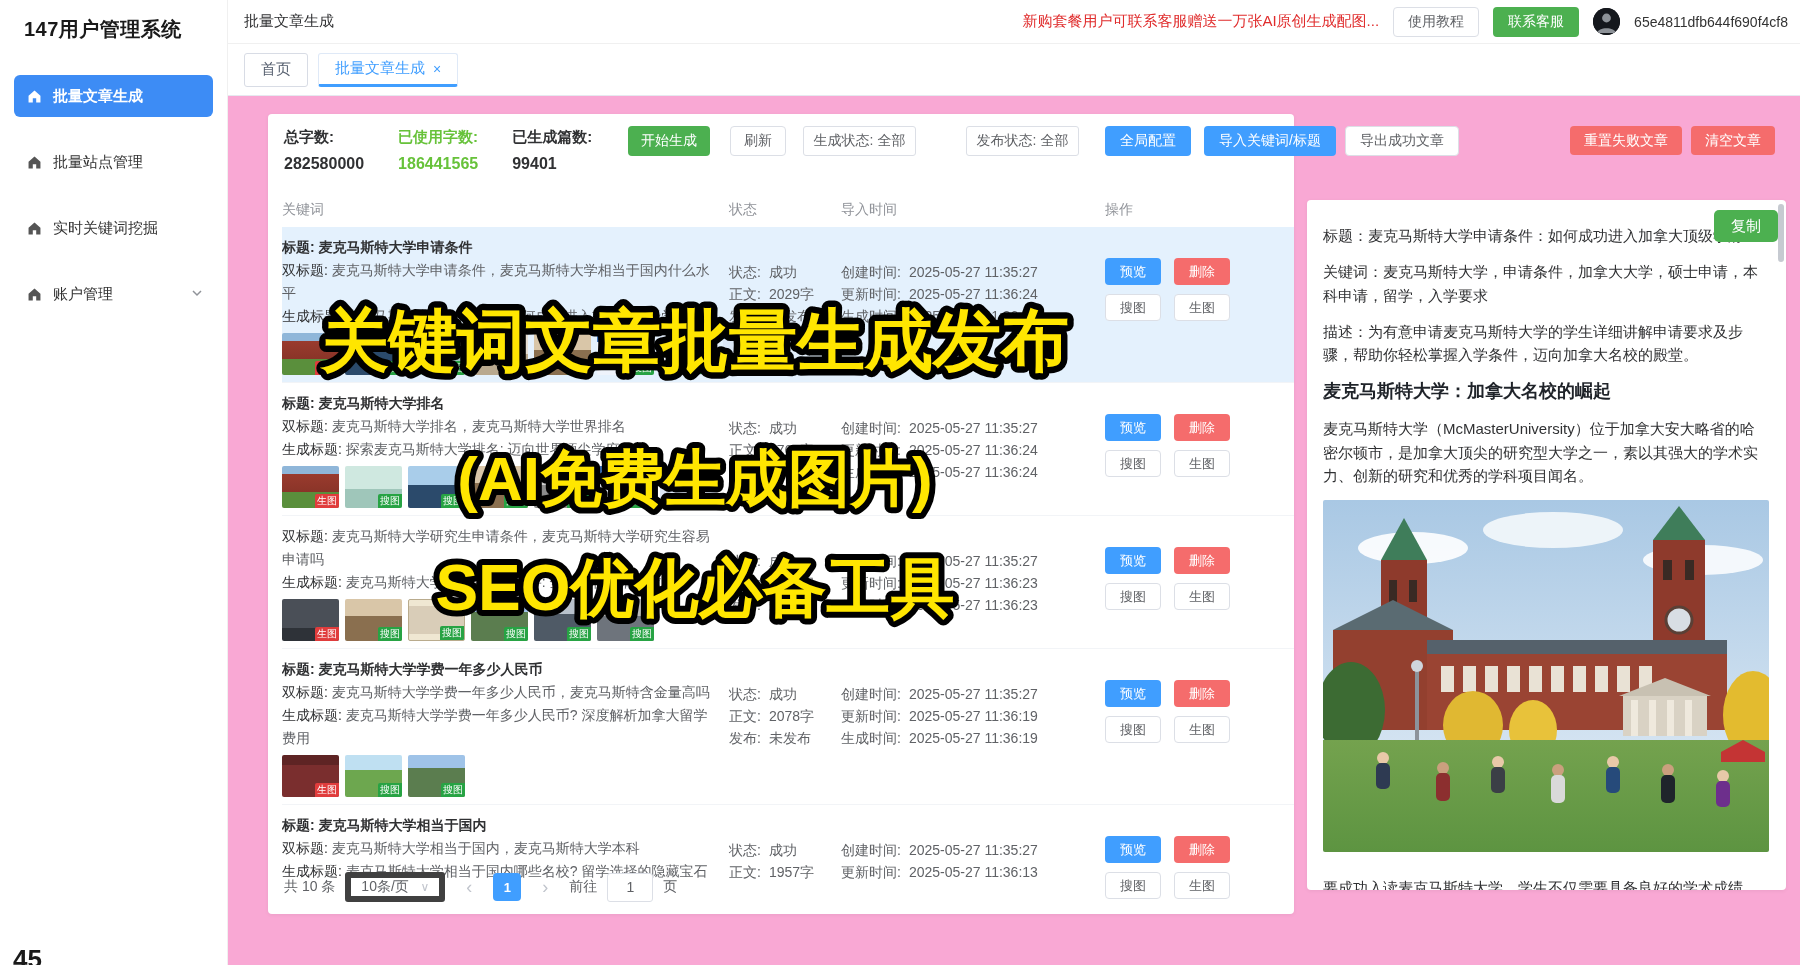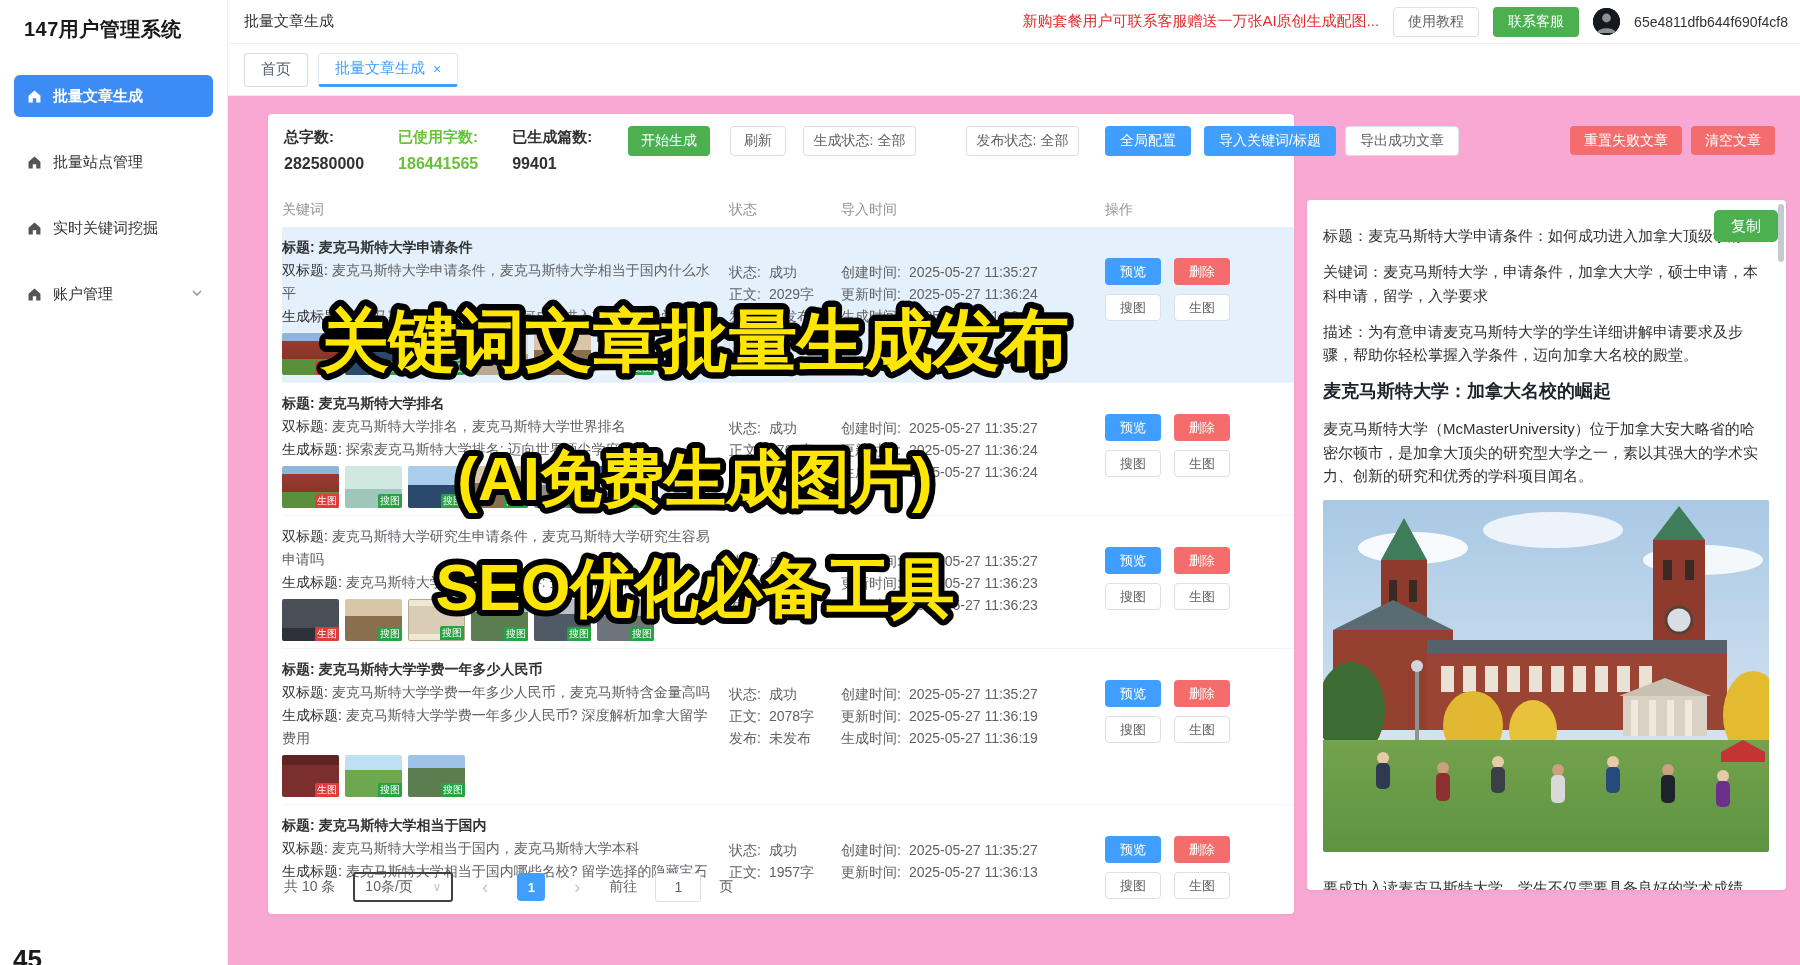--- a/index.html
+++ b/index.html
@@ -84,22 +84,22 @@
   .t-bw{background:linear-gradient(#cfcfcf 45%,#8c8c8c 45%)}
   .t-sign{background:linear-gradient(#4a4f57 70%,#2e3238 70%)}
   .t-cert{background:linear-gradient(#efe7d2 15%,#d9cdb8 15%,#d9cdb8 85%,#efe7d2 85%);border:1px solid #b9ab8d}
   .t-campus2{background:linear-gradient(#9fc3e8 30%,#5b7d4f 30%)}
   .t-person{background:linear-gradient(#b9c2cc 35%,#4f5a66 35%)}
   .t-hall{background:linear-gradient(#b9b9b9 40%,#6e747c 40%)}
   .t-tuition{background:linear-gradient(#5e2424 25%,#7a2e2e 25%)}
   .t-lawn{background:linear-gradient(#bfe0f2 35%,#6da74f 35%)}
 
   
-  .pagination{position:absolute;left:16px;bottom:12px;display:flex;align-items:center;gap:18px;color:#606266;font-size:14px}
-  .pp-select{width:100px;height:30px;border:2px solid #404040;border-radius:3px;display:inline-flex;align-items:center;justify-content:space-between;padding:0 10px;color:#606266;cursor:pointer}
+  .pagination{position:absolute;left:16px;bottom:12px;display:flex;align-items:center;gap:10px;color:#606266;font-size:14px}
+  .pp-select{width:100px;height:30px;border:6px solid #404040;border-radius:3px;display:inline-flex;align-items:center;justify-content:space-between;padding:0 10px;color:#606266;cursor:pointer}
   .pp-select .caret{color:#c0c4cc;font-size:12px}
   .pg-arrow{width:28px;height:28px;display:inline-flex;align-items:center;justify-content:center;color:#c0c4cc;font-size:18px;cursor:pointer}
   .pg-num{width:28px;height:28px;background:#409eff;color:#fff;border-radius:4px;display:inline-flex;align-items:center;justify-content:center;font-weight:700;font-size:13px;cursor:pointer}
   .goto-input{width:46px;height:29px;border:1px solid #dcdfe6;border-radius:3px;text-align:center;font-size:14px;color:#606266;outline:none}
 
   
   .panel{position:absolute;left:1079px;top:104px;width:479px;height:690px;background:#fff;border-radius:4px;box-shadow:0 1px 4px rgba(0,0,0,.06);padding:24px 20px 0 16px;overflow:hidden}
   .panel .copy-btn{position:absolute;right:8px;top:10px;height:32px;padding:0 16px;font-size:15px;border-radius:5px;z-index:3}
   .panel p{font-size:15px;line-height:1.55;color:#303133;margin-bottom:13px}
   .panel h3{font-size:18px;font-weight:700;margin:6px 0 14px 0;color:#1f2329}

